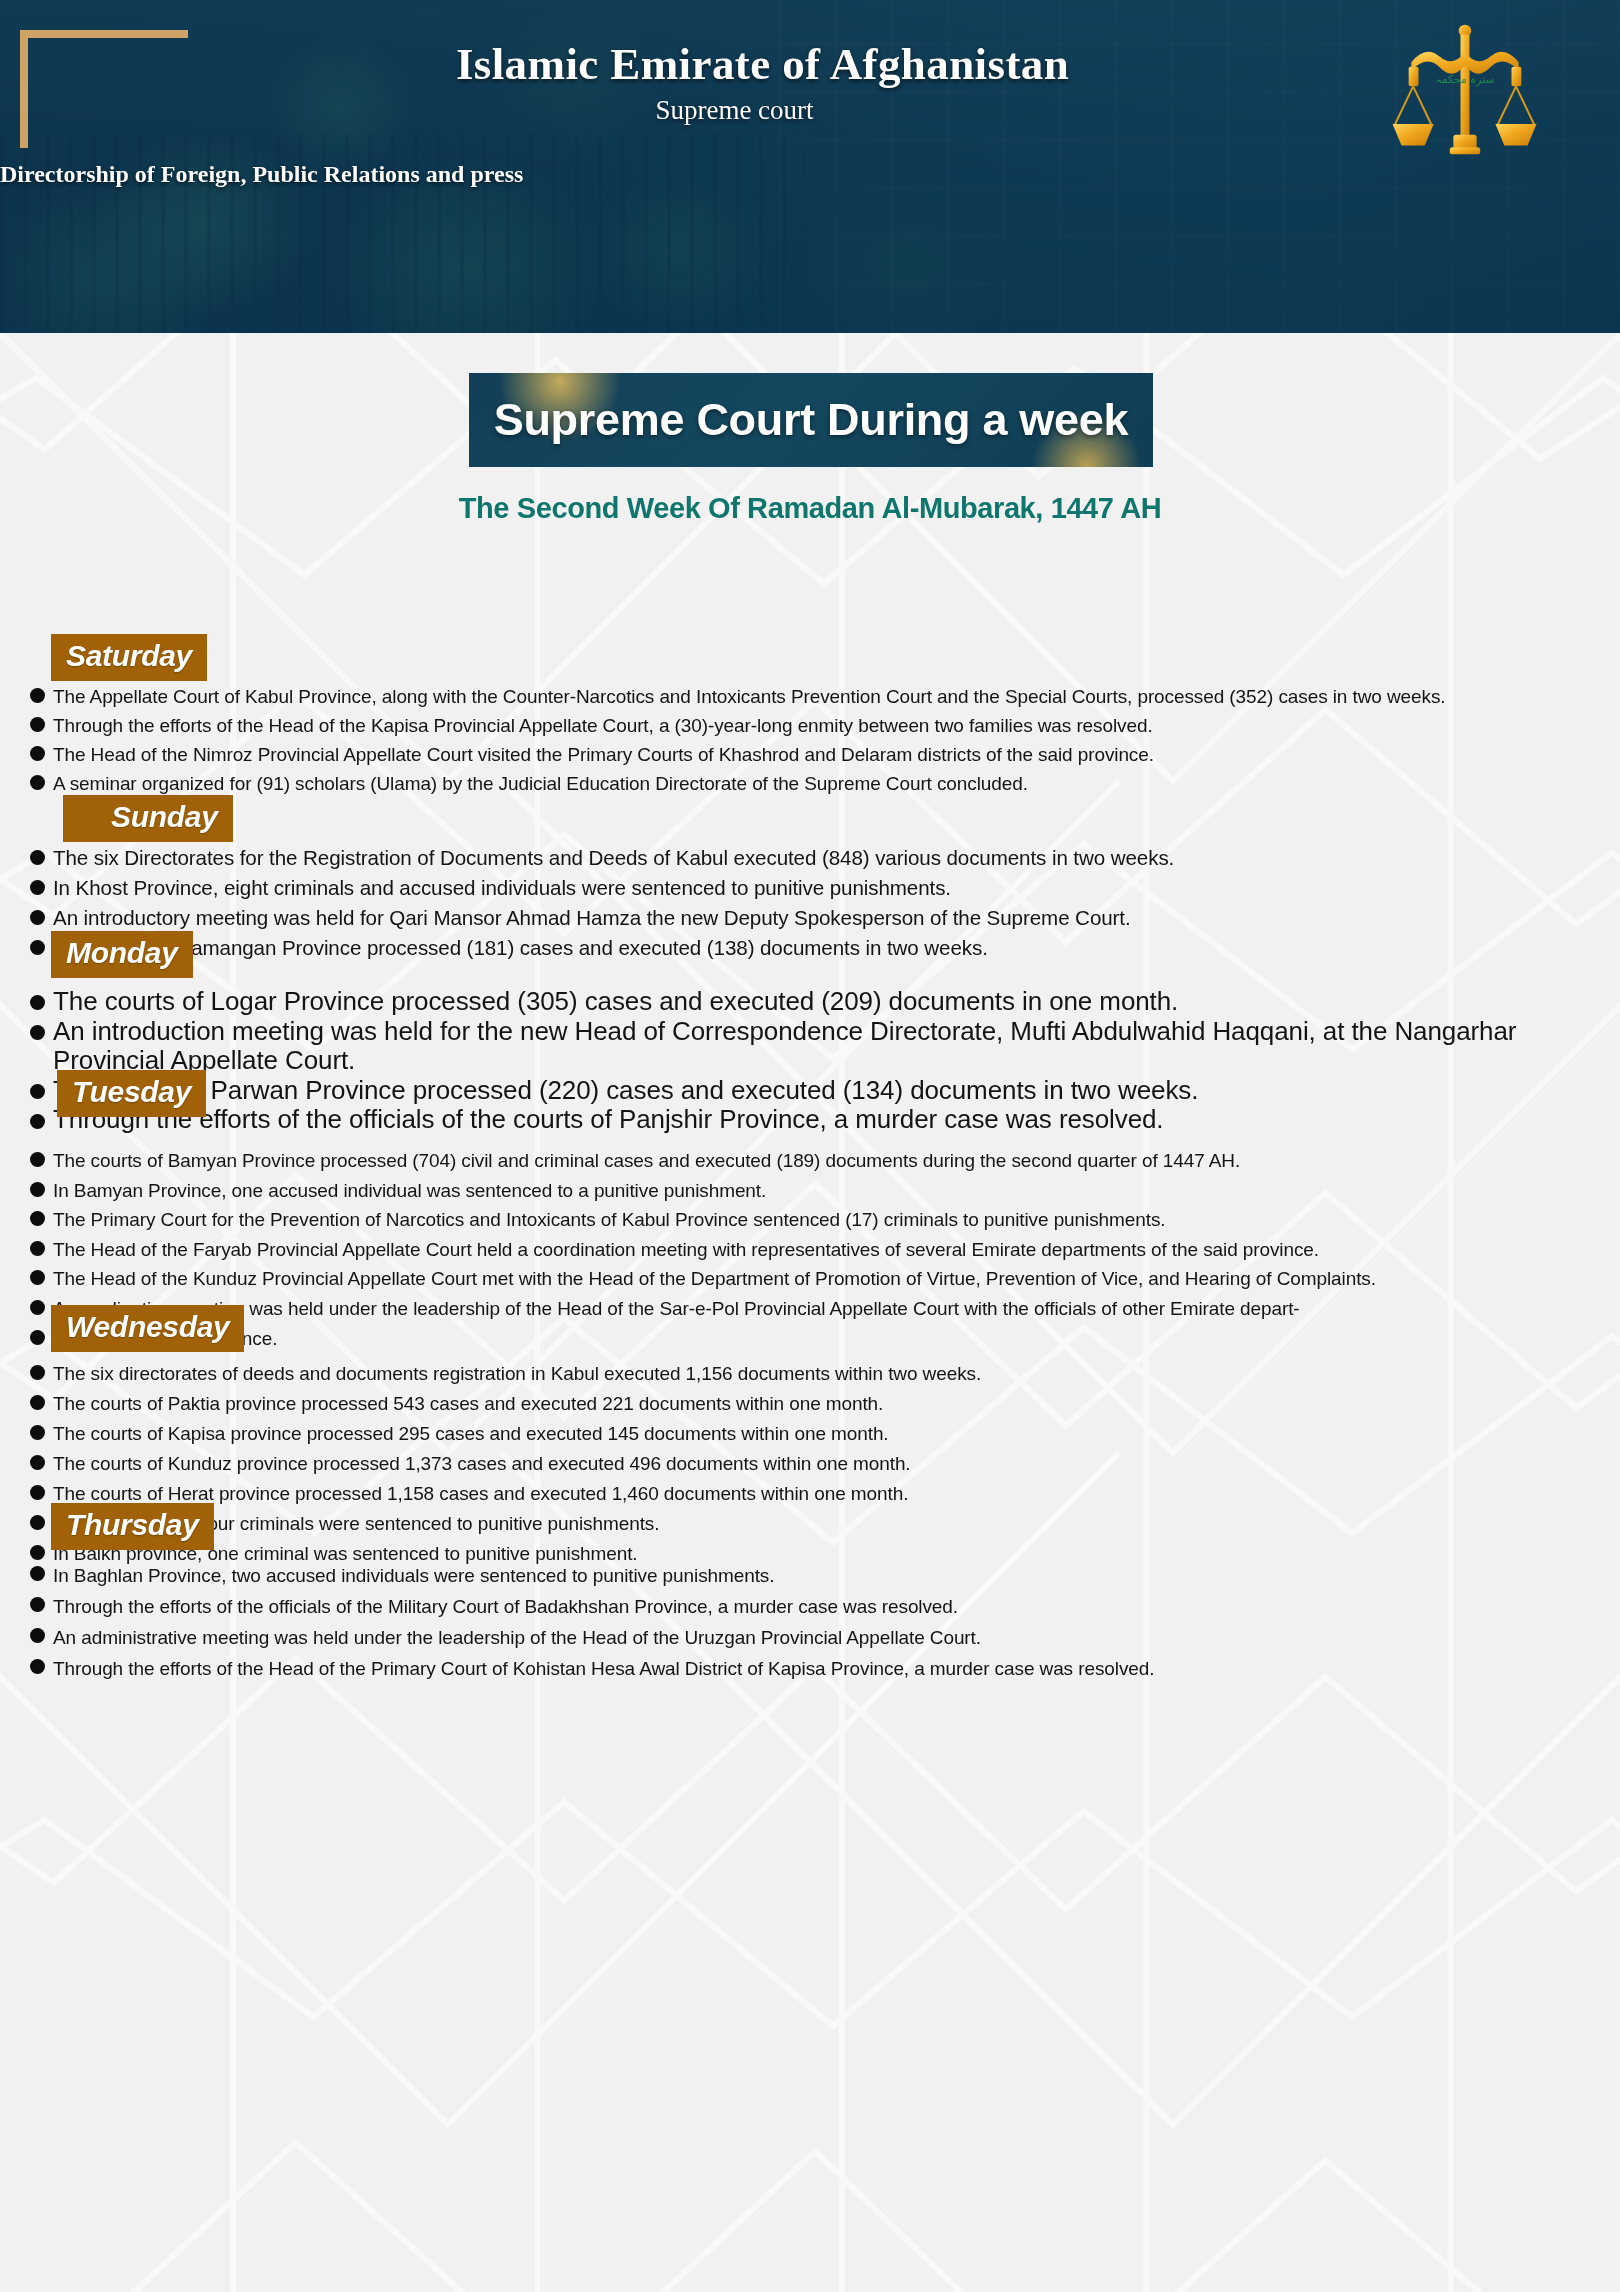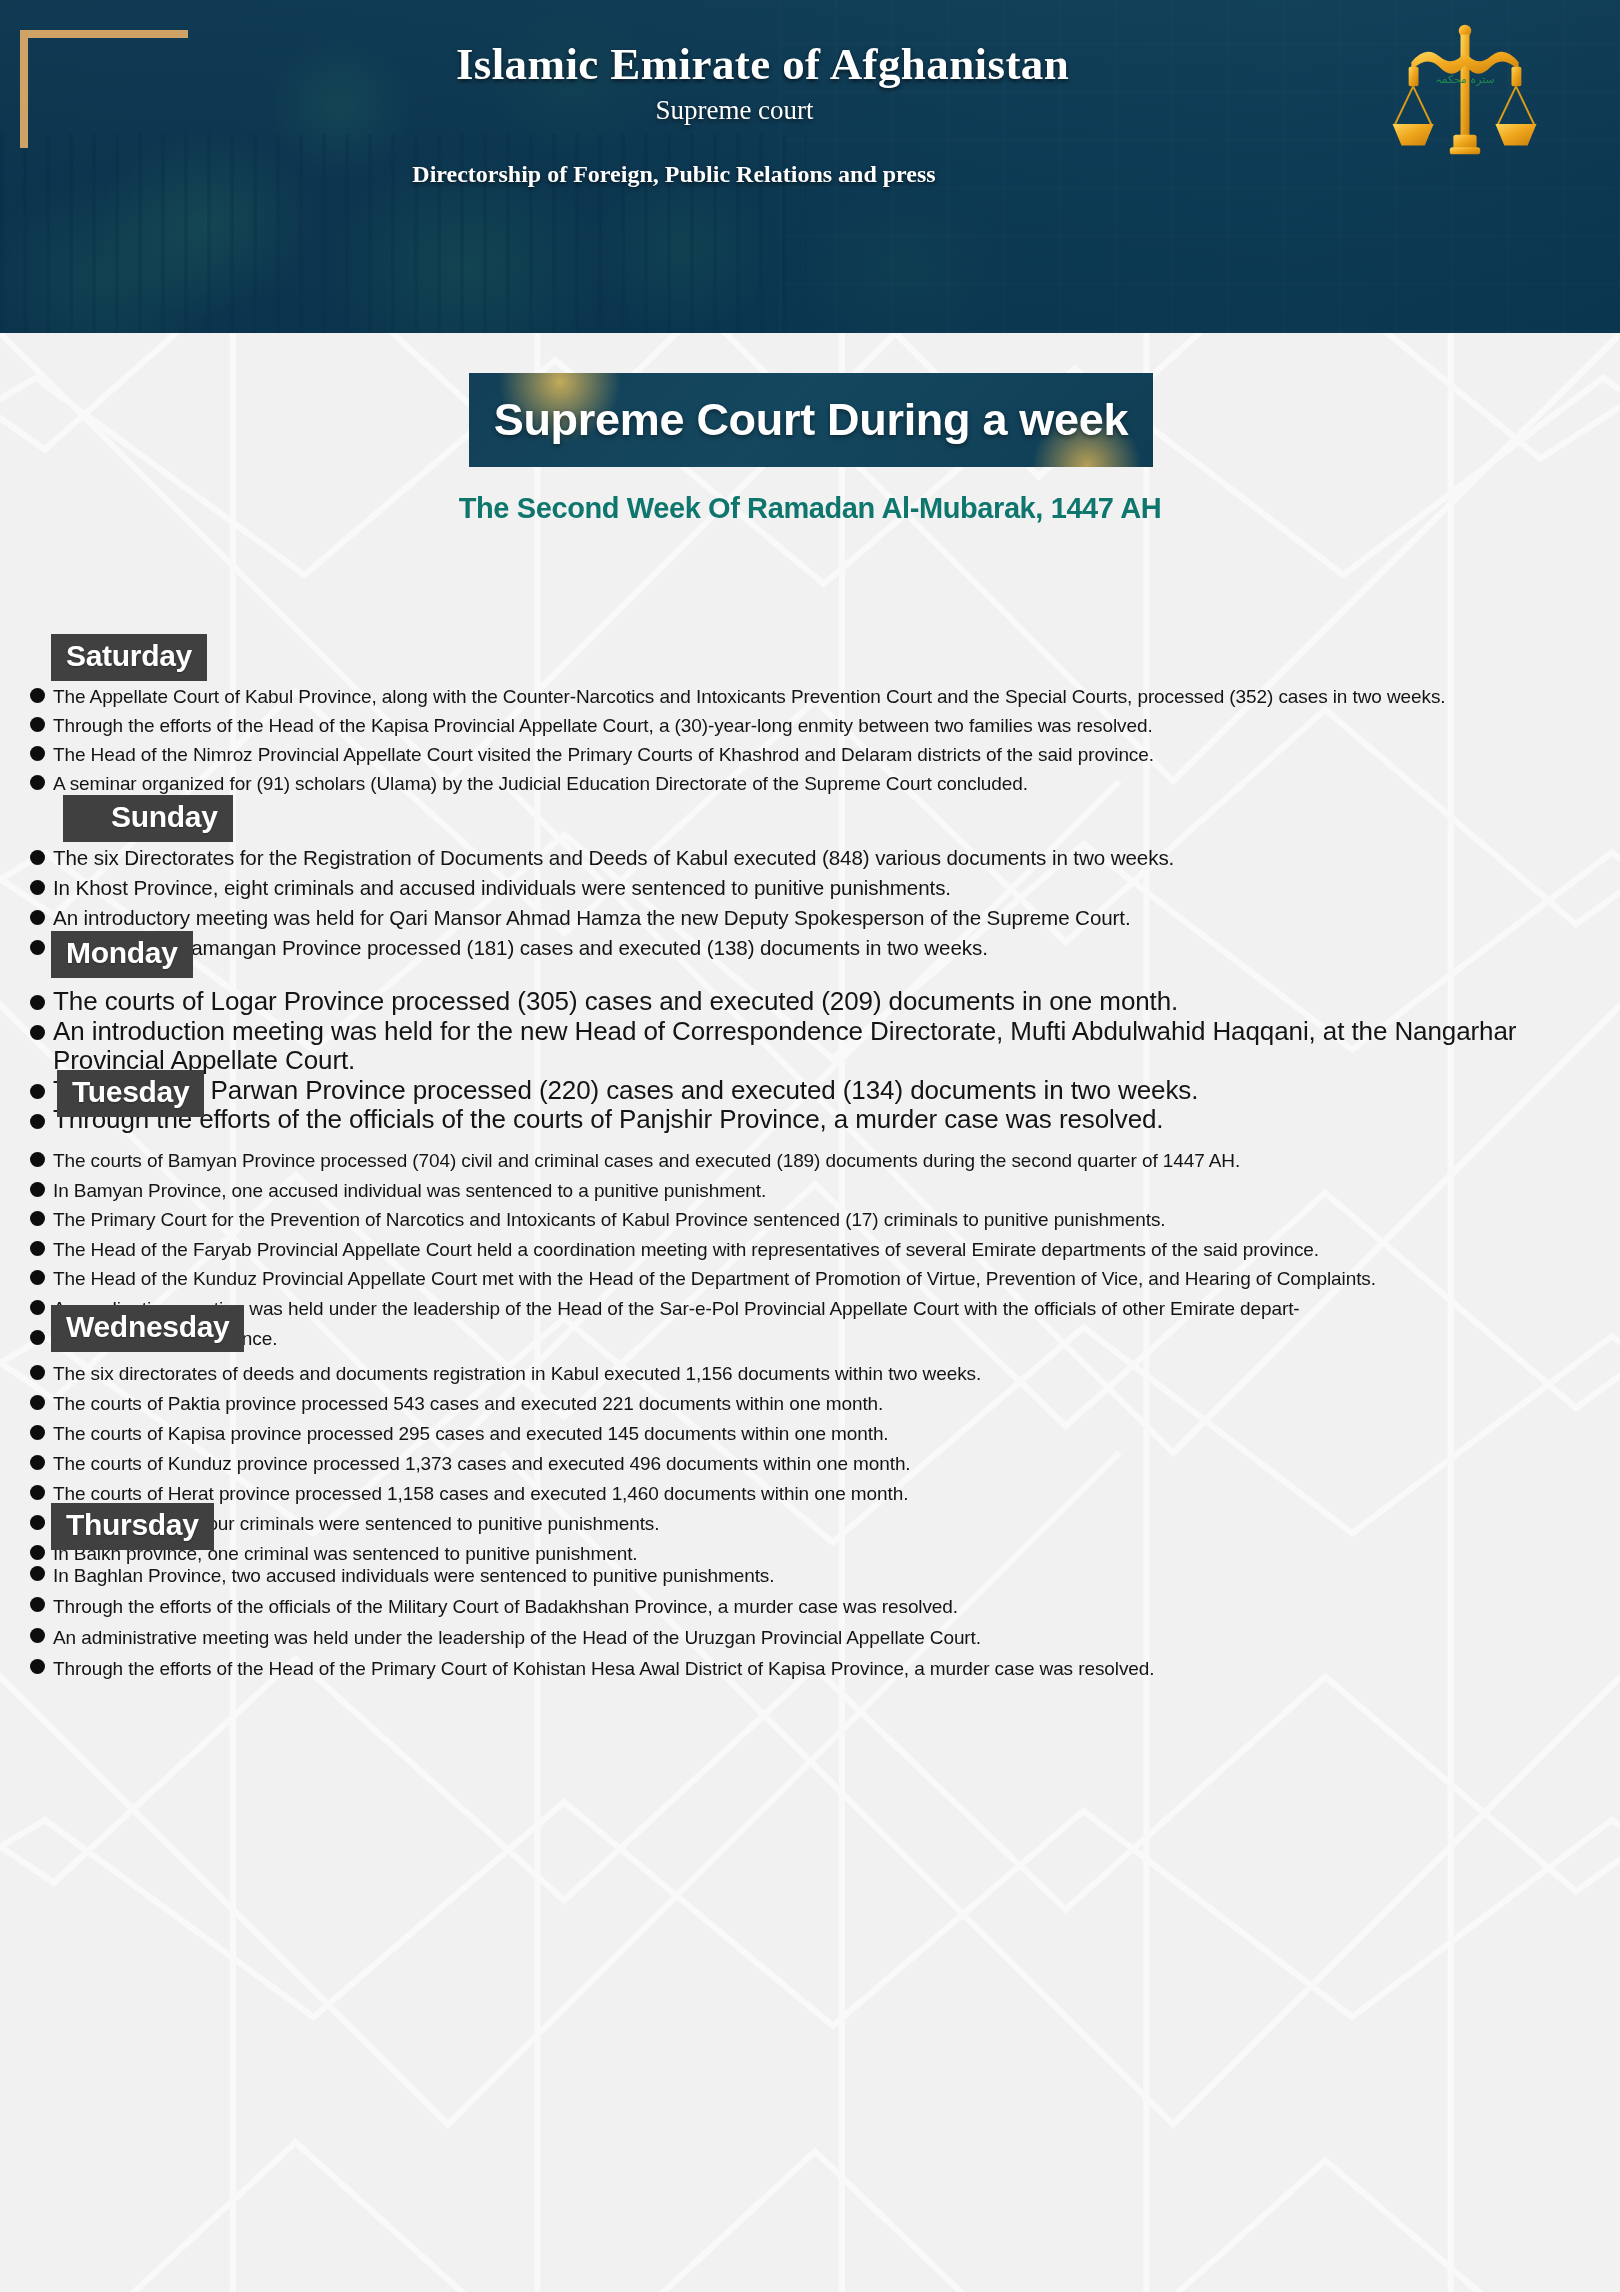--- a/index.html
+++ b/index.html
@@ -76,21 +76,20 @@
   }
   .h-sub {
     position:absolute; top:95px; left:0; width:1469px;
     text-align:center;
     font-family:"Liberation Serif", serif;
     font-weight:normal; font-size:27px; color:#ffffff;
     text-shadow:0 1.8px 4.5px rgba(0,0,0,.6);
   }
   .h-dept {
     position:absolute; top:161px; left:0; width:1348px;
-    text-align:center;
     font-family:"Liberation Serif", serif;
     font-weight:bold; font-size:24px; color:#ffffff;
     text-shadow:0 1.8px 4.5px rgba(0,0,0,.6);
   }
 
   
   .scales { position:absolute; right:79px; top:19.7px; width:152px; height:139px; z-index:6; }
 
   
   .sheet {
@@ -127,26 +126,27 @@
     font-size:29px; font-weight:bold; color:#0f766e;
     letter-spacing:-0.4px;
     z-index:3;
   }
 
   
   .days { position:absolute; left:0; top:0; width:1620px; z-index:3; }
 
   .day-badge {
     display:inline-block;
-    background:#404040;
+    background:#a16207;
     color:#ffffff;
     font-size:30px; font-weight:bold;
     letter-spacing:-0.3px;
     padding:4.5px 15px 8px 15px;
     text-shadow:0 0.9px 1.8px rgba(0,0,0,.3);
+    font-style:italic;
   }
 
   .bullet-list { list-style:none; }
   .bullet-item {
     display:flex;
     align-items:flex-start;
     color:#141414;
     letter-spacing:-0.1px;
   }
   .bullet-dot {

